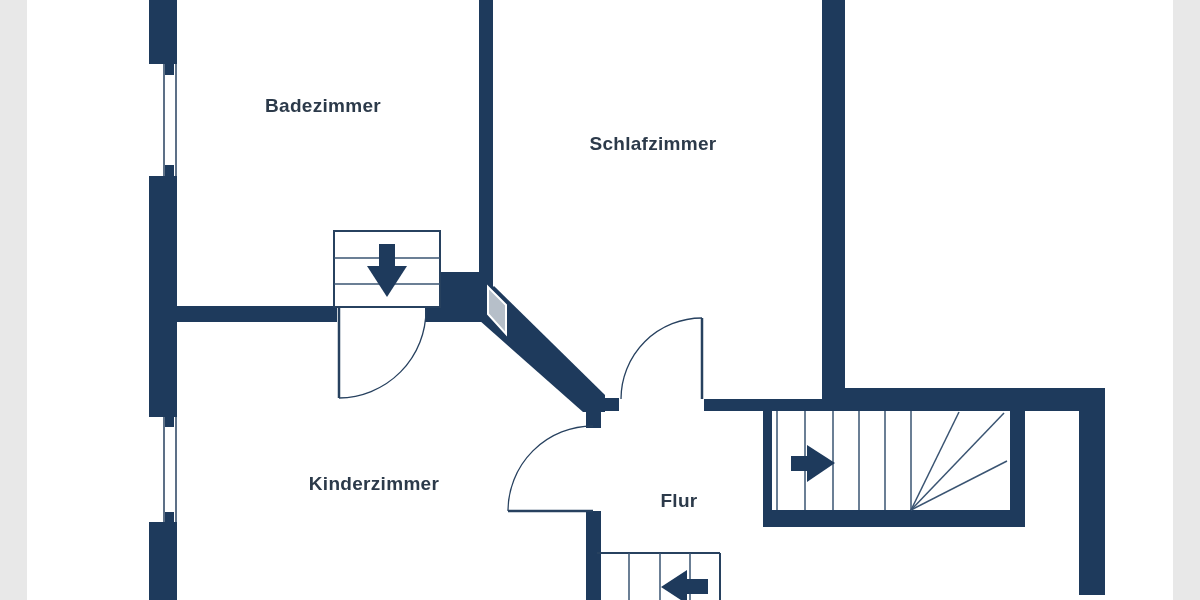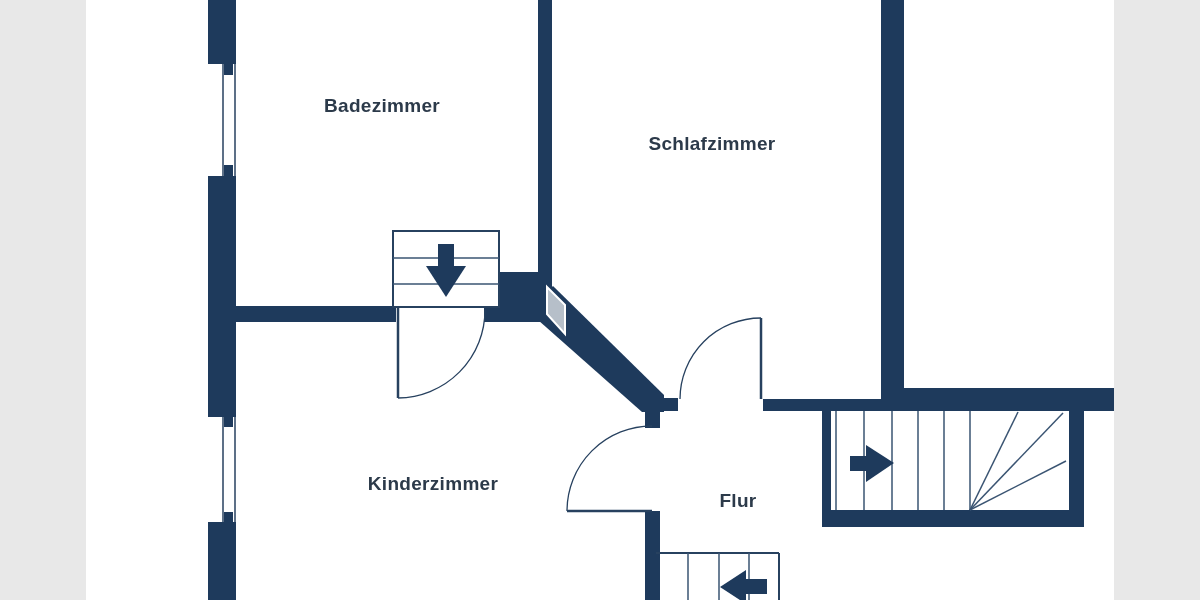--- a/index.html
+++ b/index.html
@@ -6,21 +6,21 @@
     --wall:#1e3a5c;
     --line:#27415f;
     --step-line:#3a5472;
     --label:#2c3a4a;
     --opening-gray:#b6bfc9;
     --background:#ffffff;
   }
   html,body{margin:0;padding:0;}
   body{background:#e8e8e8;font-family:"Liberation Sans",sans-serif;}
   .canvas{
-    position:relative;width:1028px;height:600px;margin:0 auto;
+    position:relative;width:1146px;height:600px;margin:0 auto;
     background:var(--background);overflow:hidden;
   }
   svg{display:block;}
   .room-label{
     font-family:"Liberation Sans","DejaVu Sans",sans-serif;
     font-weight:700;font-size:19px;fill:var(--label);letter-spacing:.3px;
   }
 </style>
 </head>
 <body>

